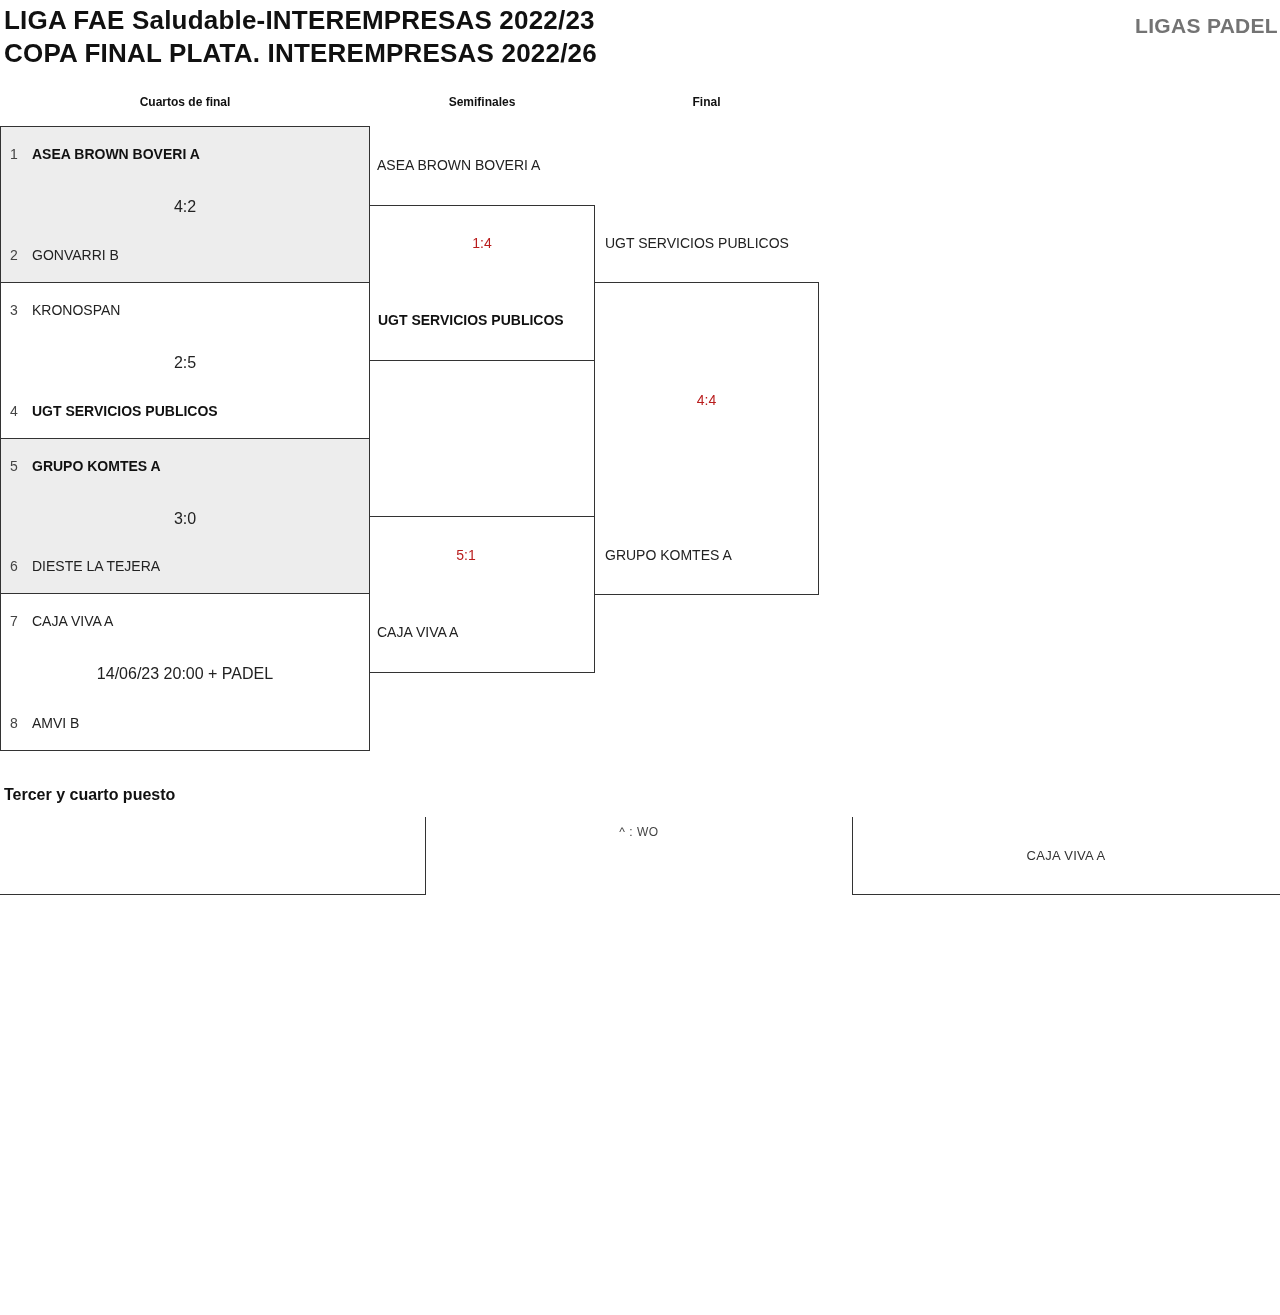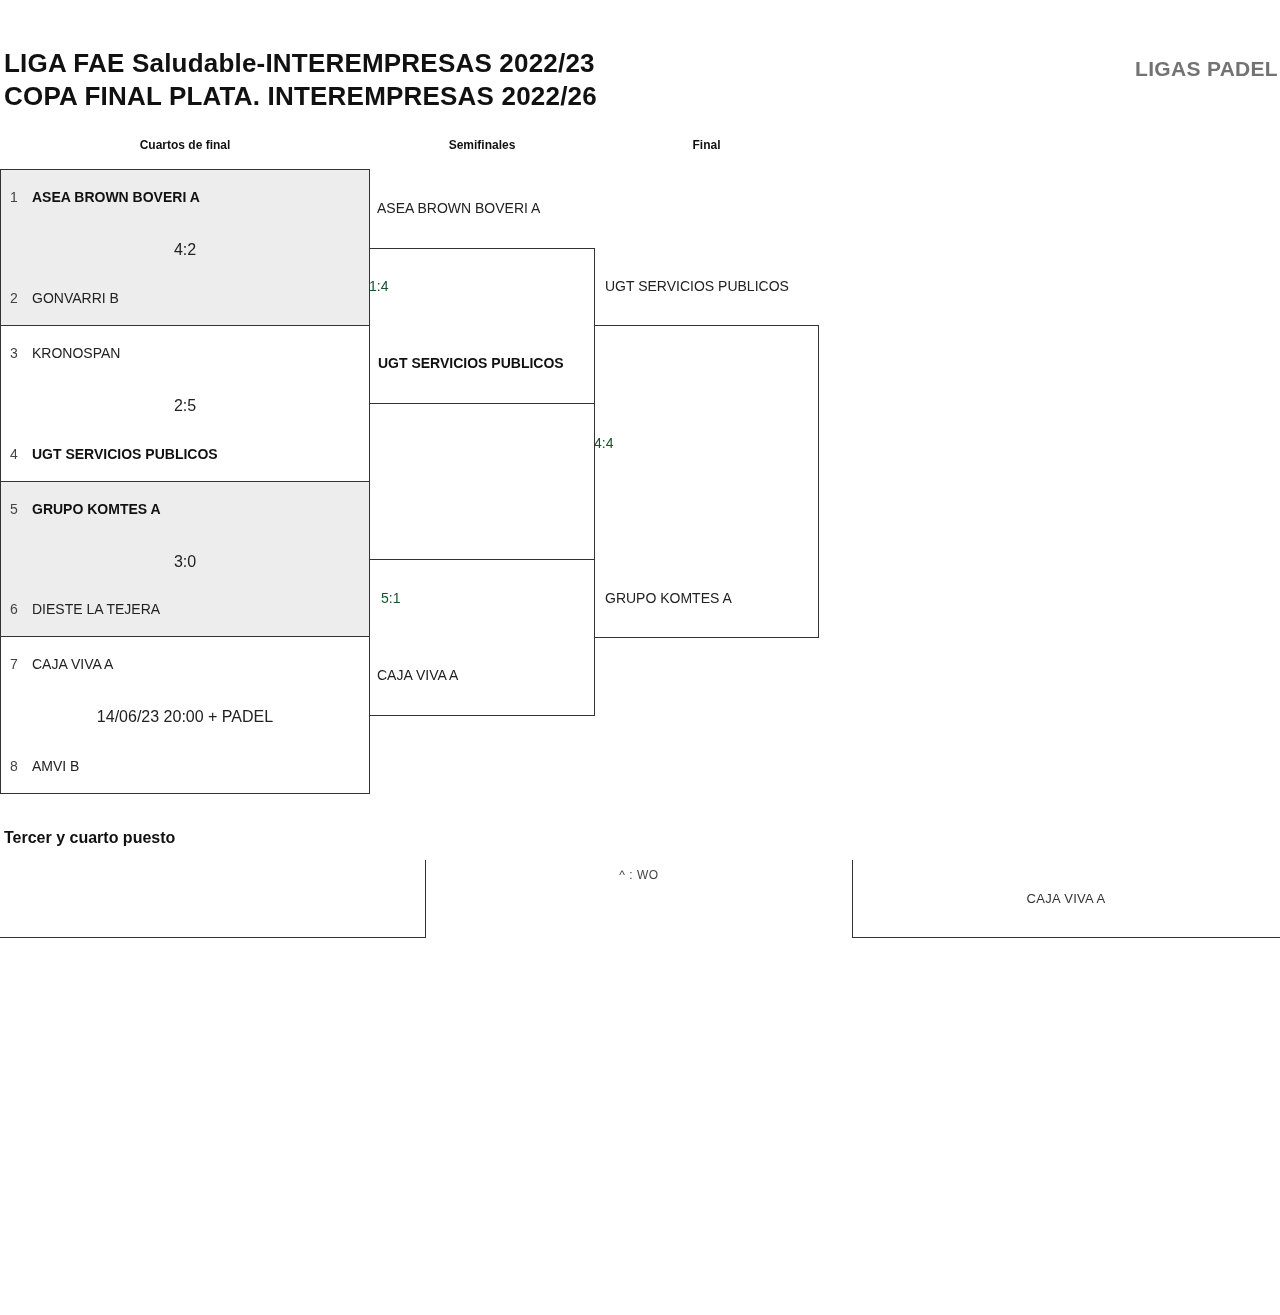--- a/index.html
+++ b/index.html
@@ -4,21 +4,21 @@
 <style>
   * { margin: 0; padding: 0; box-sizing: border-box; }
   html, body { background: #ffffff; }
   body {
     width: 1280px; height: 1315px;
     position: relative;
     overflow: hidden;
     font-family: "Liberation Sans", sans-serif;
     color: #222;
   }
-  .abs { position: absolute; margin-top: 43px; }
+  .abs { position: absolute; }
 
   
   .page-title { left: 4px; top: 4px; font-size: 26px; font-weight: 700; color: #111; line-height: 33px; letter-spacing: 0.2px; }
   .brand { right: 2px; top: 14px; font-size: 21px; font-weight: 600; color: #737373; letter-spacing: 0.3px; }
 
   
   .round-header { top: 95px; text-align: center; font-size: 12px; font-weight: 700; color: #111; }
   .rh-q { left: 0; width: 370px; }
   .rh-s { left: 369px; width: 226px; }
   .rh-f { left: 594px; width: 225px; }
@@ -38,21 +38,21 @@
 
   .team-label { font-size: 14px; color: #222; white-space: nowrap; }
   .bold { font-weight: 700; color: #111; }
 
   
   .lbox { border: 1px solid #333; background: transparent; }
   .sf1 { left: 369px; top: 205px; width: 226px; height: 156px; }
   .sf2 { left: 369px; top: 516px; width: 226px; height: 157px; }
   .fin { left: 594px; top: 282px; width: 225px; height: 313px; }
 
-  .score-label { font-size: 14px; color: #14532d; }
+  .score-label { text-align: center; font-size: 14px; color: #b91c1c; }
   .sc-sf1 { left: 369px; width: 226px; top: 235px; }
   .sc-sf2 { left: 369px; width: 182px; top: 547px; padding-left: 12px; }
   .sc-fin { left: 594px; width: 225px; top: 392px; }
 
   .lb-sf1-top { left: 377px; top: 157px; }
   .lb-sf1-bot { left: 378px; top: 312px; }
   .lb-sf2-bot { left: 377px; top: 624px; }
   .lb-fin-top { left: 605px; top: 235px; }
   .lb-fin-bot { left: 605px; top: 547px; }
 

